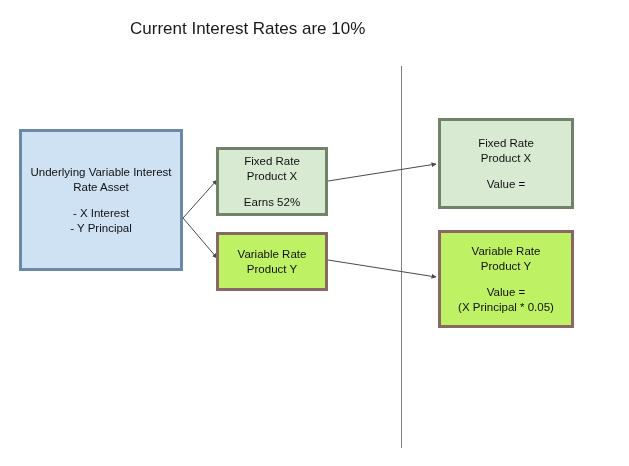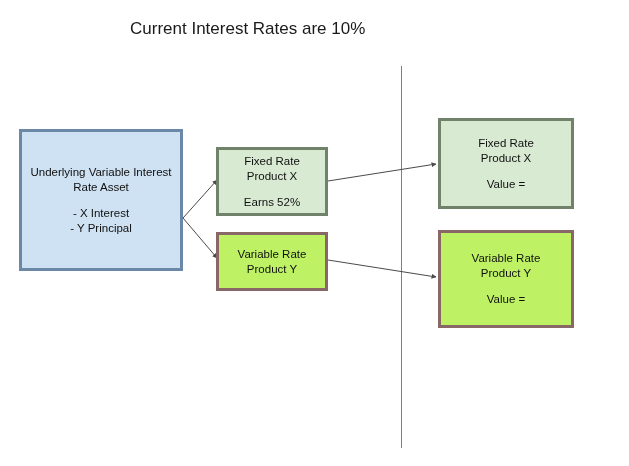--- a/index.html
+++ b/index.html
@@ -114,15 +114,16 @@
     <span class="line">Product X</span>
     <span class="gap"></span>
     <span class="line">Value =</span>
   </div>
 
   <div class="node pink" id="node-variable-ret">
     <span class="line">Variable Rate</span>
     <span class="line">Product Y</span>
     <span class="gap"></span>
     <span class="line">Value =</span>
+    <span class="line">(X Principal * 0.05)</span>
   </div>
 
 </div>
 
 </body></html>

